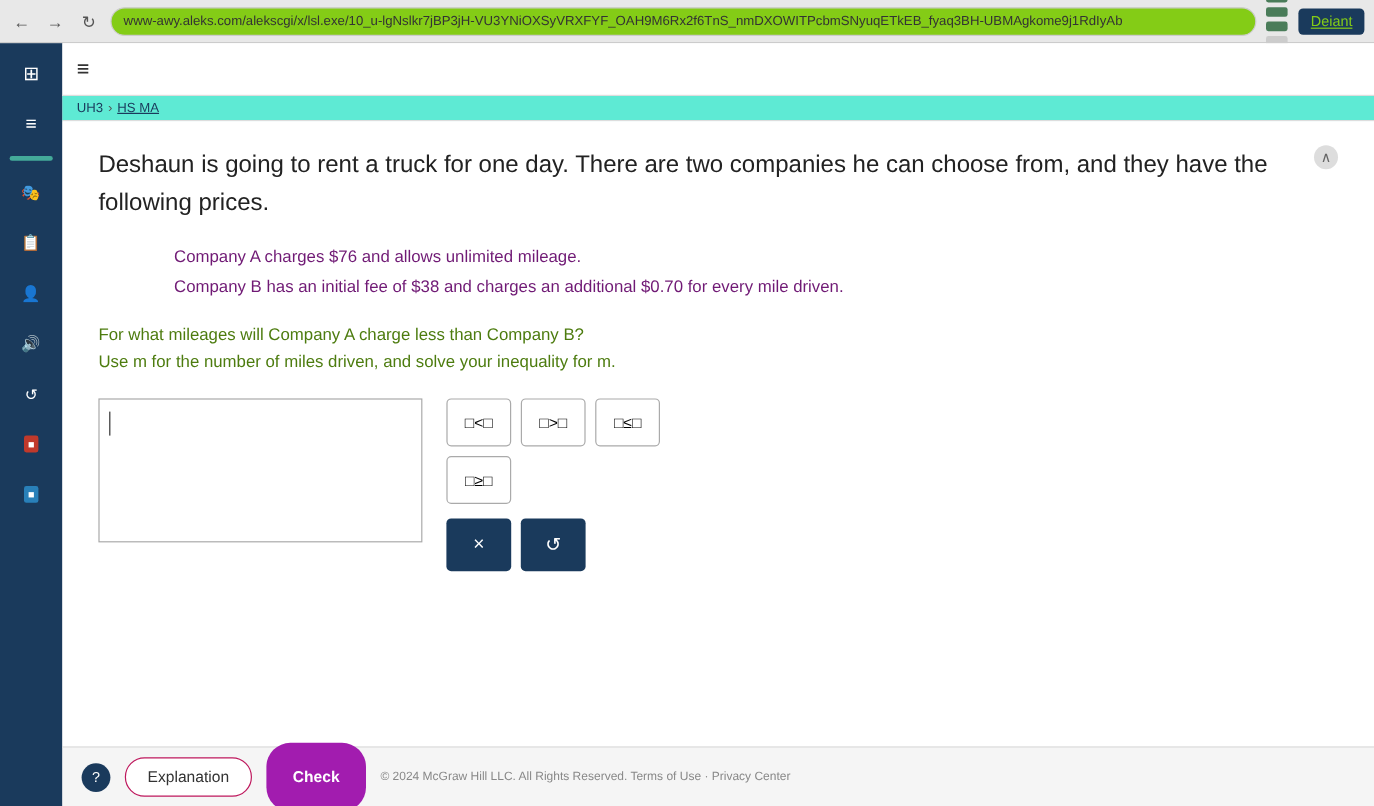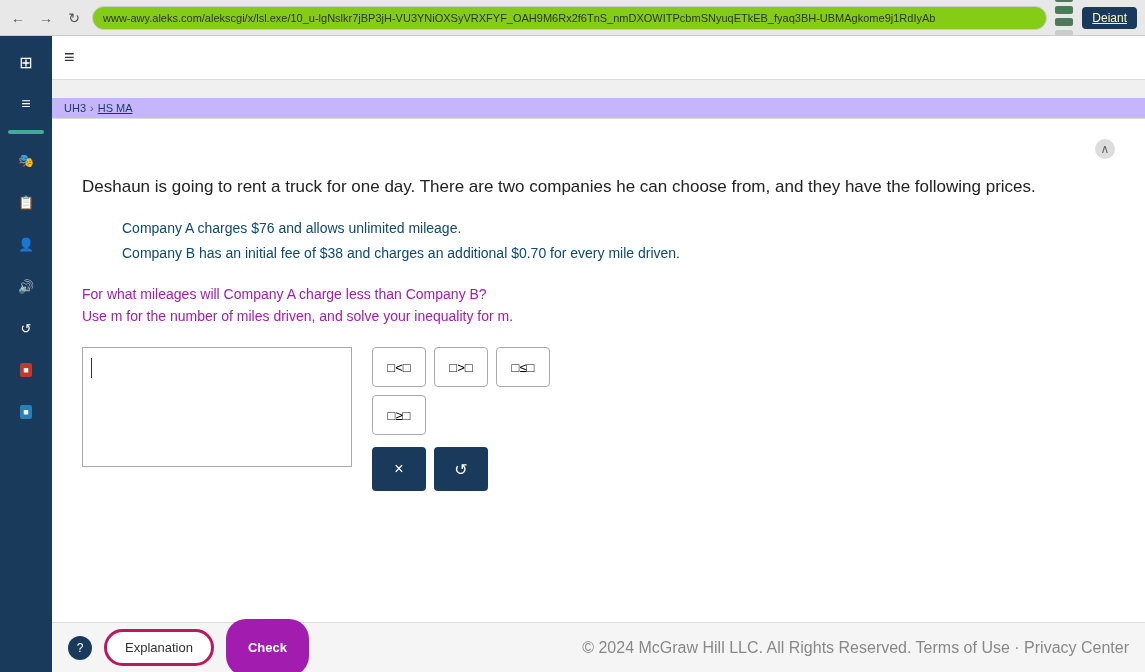--- a/index.html
+++ b/index.html
@@ -49,21 +49,21 @@
     .progress-segment {
       width: 18px; height: 8px;
       background: #4a7c59;
       border-radius: 2px;
     }
     .progress-segment.empty {
       background: #ccc;
     }
     .deian-btn {
       background: #1a3a5c;
-      color: #fef9c3;
+      color: #84cc16;
       border: none;
       border-radius: 4px;
       padding: 4px 10px;
       font-size: 12px;
       cursor: pointer;
       text-decoration: underline;
     }
 
     
     .app-container {
@@ -119,53 +119,52 @@
 
     
     .main-area {
       flex: 1;
       display: flex;
       flex-direction: column;
     }
 
     
     .breadcrumb {
-      background: #c4b5fd;
+      background: #5eead4;
       border-bottom: 1px solid #ddd;
       padding: 4px 12px;
       font-size: 11px;
       color: #555;
-      display: flex; align-items: center; gap: 4px; margin-top: 18px;
+      display: flex; align-items: center; gap: 4px;
     }
 
     
     .content-area {
       flex: 1;
       background: white;
       padding: 20px 30px;
       overflow-y: auto;
     }
 
     .problem-text {
-      font-size: 17px;
+      font-size: 20px;
       color: #222;
       line-height: 1.6;
       margin-bottom: 16px;
-      margin-top: 34px;
     }
     .company-info {
-      margin-left: 40px;
+      margin-left: 63px;
       margin-bottom: 16px;
       font-size: 14px;
-      color: #0c4a6e;
+      color: #701a75;
       line-height: 1.8;
     }
     .question-text {
       font-size: 14px;
-      color: #a21caf;
+      color: #4d7c0f;
       line-height: 1.6;
       margin-bottom: 20px;
     }
     .underline { }
 
     
     .answer-row {
       display: flex;
       align-items: flex-start;
       gap: 20px;
@@ -236,41 +235,40 @@
       background: #f5f5f5;
       border-top: 1px solid #ddd;
       height: 50px;
       display: flex;
       align-items: center;
       padding: 0 16px;
       gap: 12px;
     }
     .explanation-btn {
       background: white;
-      border: 3px solid #be185d;
+      border: 1px solid #be185d;
       border-radius: 20px;
       padding: 8px 18px;
       font-size: 13px;
       cursor: pointer;
       color: #333;
     }
     .check-btn {
       background: #a21caf;
       border: none;
       border-radius: 20px;
       padding: 21px 22px;
       font-size: 13px;
       cursor: pointer;
       color: white;
       font-weight: 600;
     }
     .footer-text {
       flex: 1;
-      text-align: right;
-      font-size: 16px;
+      font-size: 10px;
       color: #888;
     }
   </style>
 </head>
 <body>
 
 <div class="browser-bar">
   <button class="browser-nav-btn">←</button>
   <button class="browser-nav-btn">→</button>
   <button class="browser-nav-btn">↻</button>

